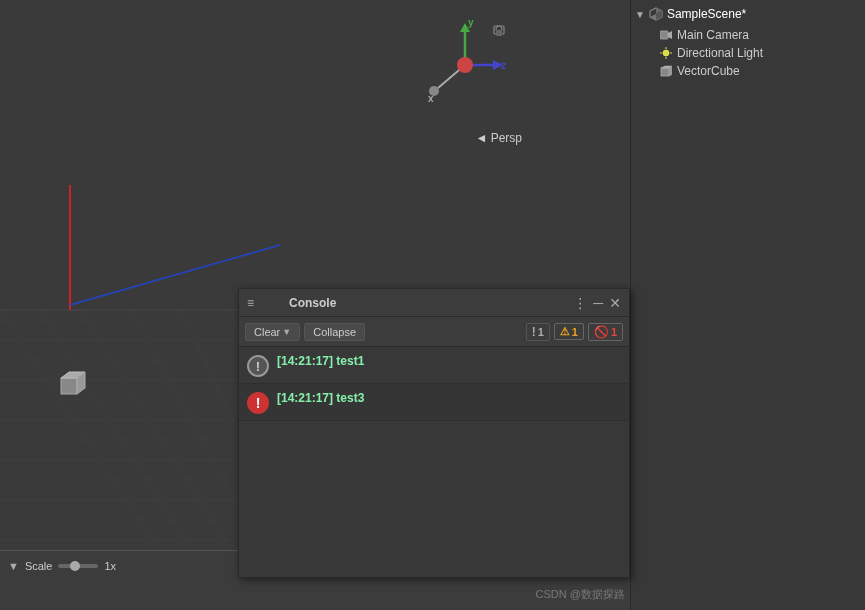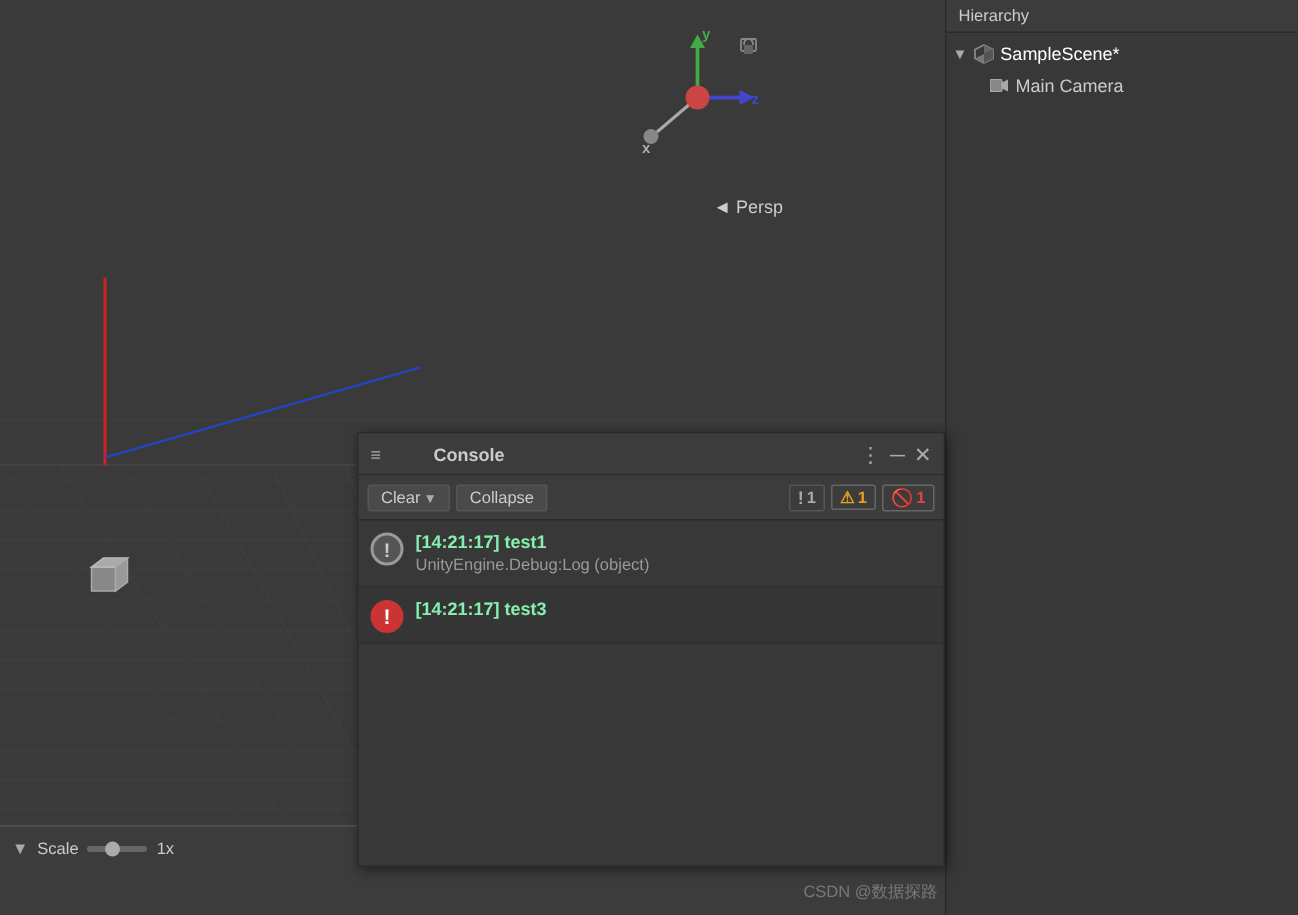--- a/index.html
+++ b/index.html
@@ -475,23 +475,20 @@
     <span class="bottom-toolbar-arrow">▼</span>
     <span class="toolbar-label">Scale</span>
     <div class="toolbar-slider-track">
       <div class="toolbar-slider-thumb"></div>
     </div>
     <span class="toolbar-label">1x</span>
   </div>
 </div>
 
 <div class="hierarchy-panel">
-  <div class="hierarchy-header">
-    <span class="hierarchy-header-title">Hierarchy</span>
-  </div>
   <div class="hierarchy-content">
 
     <div class="hierarchy-scene-item">
       <span class="fold-arrow">▼</span>
 
       <svg width="14" height="14" viewBox="0 0 14 14">
         <polygon points="7,1 13,4 13,10 7,13 1,10 1,4" fill="none" stroke="#888" stroke-width="1.2"></polygon>
         <polygon points="7,1 13,4 7,7" fill="#666"></polygon>
         <polygon points="7,7 13,4 13,10 7,13" fill="#555"></polygon>
         <polygon points="7,7 1,10 7,13" fill="#777"></polygon>
@@ -500,20 +497,42 @@
     </div>
 
     <div class="hierarchy-item" style="padding-left:28px">
       <div class="cube-icon">
         <svg viewBox="0 0 12 12" fill="none" xmlns="http://www.w3.org/2000/svg">
           <rect x="0" y="2" width="8" height="8" rx="1" fill="#888" stroke="#aaa" stroke-width="0.8"></rect>
           <polygon points="8,4 12,2 12,10 8,8" fill="#aaa"></polygon>
         </svg>
       </div>
       <span class="hierarchy-item-label">Main Camera</span>
+    </div>
+    <div class="hierarchy-item" style="padding-left:28px">
+      <div class="cube-icon">
+        <svg viewBox="0 0 12 12" fill="none" xmlns="http://www.w3.org/2000/svg">
+          <circle cx="6" cy="6" r="3" fill="#dddd44" stroke="#eeee66" stroke-width="0.8"></circle>
+          <line x1="6" y1="0" x2="6" y2="2" stroke="#dddd44" stroke-width="1"></line>
+          <line x1="6" y1="10" x2="6" y2="12" stroke="#dddd44" stroke-width="1"></line>
+          <line x1="0" y1="6" x2="2" y2="6" stroke="#dddd44" stroke-width="1"></line>
+          <line x1="10" y1="6" x2="12" y2="6" stroke="#dddd44" stroke-width="1"></line>
+        </svg>
+      </div>
+      <span class="hierarchy-item-label">Directional Light</span>
+    </div>
+    <div class="hierarchy-item" style="padding-left:28px">
+      <div class="cube-icon">
+        <svg viewBox="0 0 12 12" fill="none" xmlns="http://www.w3.org/2000/svg">
+          <rect x="1" y="3" width="8" height="8" fill="#888" stroke="#aaa" stroke-width="0.8"></rect>
+          <polygon points="1,3 5,1 13,1 9,3" fill="#aaa" stroke="#bbb" stroke-width="0.5"></polygon>
+          <polygon points="9,3 13,1 13,9 9,11" fill="#999" stroke="#aaa" stroke-width="0.5"></polygon>
+        </svg>
+      </div>
+      <span class="hierarchy-item-label">VectorCube</span>
     </div>
   </div>
 </div>
 
 <div class="console-panel">
 
   <div class="console-header">
     <span class="console-title-icon">≡</span>
     <span class="console-title">Console</span>
     <div class="console-header-icons">
@@ -546,21 +565,20 @@
       <span>1</span>
     </div>
   </div>
 
   <div class="console-messages">
 
     <div class="console-message">
       <div class="msg-icon msg-icon-info" style="width:22px;height:22px;border-radius:50%;background:#555;border:2px solid #999;display:flex;align-items:center;justify-content:center;font-weight:bold;color:#ccc;font-size:13px;">!</div>
       <div class="msg-text">
         <div class="msg-line1">[14:21:17] test1</div>
-        <div class="msg-line2">UnityEngine.Debug:Log (object)</div>
       </div>
     </div>
 
 
     <div class="console-message">
       <div class="msg-icon msg-icon-error" style="width:22px;height:22px;border-radius:50%;background:#cc3333;display:flex;align-items:center;justify-content:center;font-weight:bold;color:#fff;font-size:14px;border:2px solid #cc3333;">!</div>
       <div class="msg-text">
         <div class="msg-line1">[14:21:17] test3</div>
       </div>
     </div>

